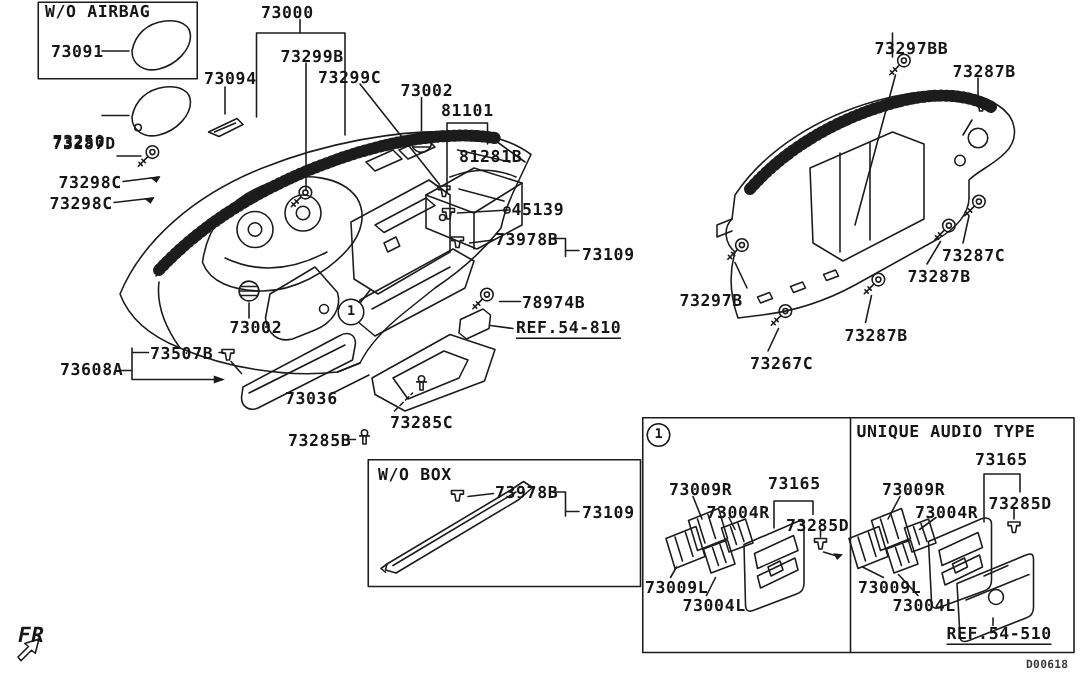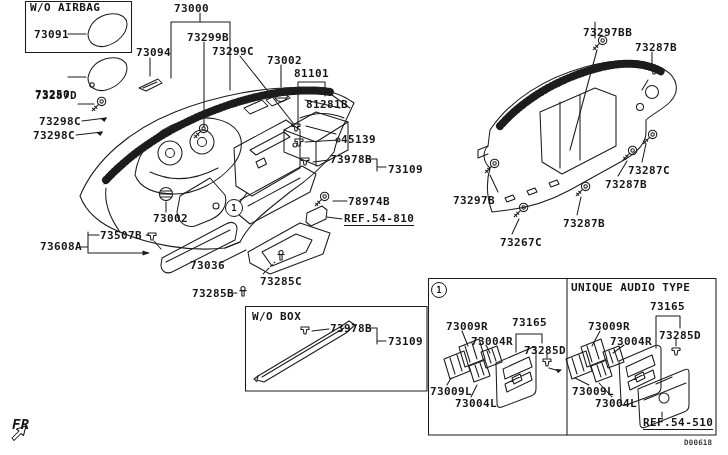--- a/index.html
+++ b/index.html
@@ -268,18 +268,18 @@
   <div class="lbl" style="left:512px;top:317px;">73165</div>
   <div class="lbl" style="left:524px;top:345px;">73285D</div>
   <div class="lbl" style="left:430px;top:386px;">73009L</div>
   <div class="lbl" style="left:455px;top:398px;">73004L</div>
   <div class="lbl" style="left:588px;top:321px;">73009R</div>
   <div class="lbl" style="left:610px;top:336px;">73004R</div>
   <div class="lbl" style="left:650px;top:301px;">73165</div>
   <div class="lbl" style="left:659px;top:330px;">73285D</div>
   <div class="lbl" style="left:572px;top:386px;">73009L</div>
   <div class="lbl" style="left:595px;top:398px;">73004L</div>
-  <div class="lbl und" style="left:631px;top:417px;margin-left:12px;">REF.54-510</div>
+  <div class="lbl und" style="left:631px;top:417px;">REF.54-510</div>
 
   <div class="lbl tiny" style="left:684px;top:439px;">D00618</div>
   <div class="lbl fr" style="left:12px;top:417px;">FR</div>
 
 </div>
 
 </body></html>

